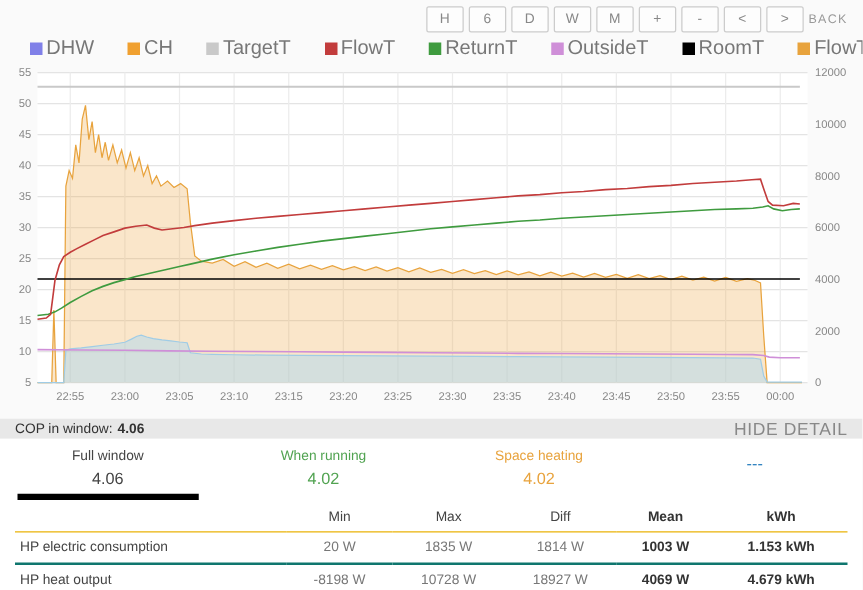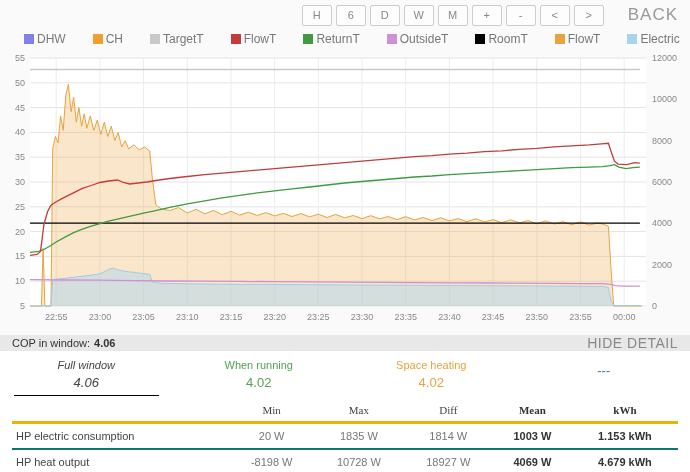--- a/index.html
+++ b/index.html
@@ -1,38 +1,38 @@
 <!DOCTYPE html>
 <html><head>
 <meta charset="utf-8">
 <style>
   html,body{margin:0;padding:0;width:690px;height:472px;overflow:hidden;
     font-family:"Liberation Sans",sans-serif;background:#fafafa;}
   .toolbar{display:flex;justify-content:flex-end;align-items:center;height:30px;padding:0 12px;gap:4px;}
   .tbtn{min-width:22px;height:19px;line-height:19px;text-align:center;border:1px solid #ccc;
     background:#fdfdfd;color:#888;font-size:11px;cursor:pointer;padding:0 3px;border-radius:2px;}
-  .back-btn{margin-left:20px;color:#999;font-size:17px;letter-spacing:1px;cursor:pointer;}
+  .back-btn{margin-left:0;color:#999;font-size:10px;letter-spacing:1px;cursor:pointer;}
   .legend{display:flex;align-items:center;gap:11px;padding:1px 8px;height:16px;}
-  .legend-item{display:flex;align-items:center;gap:3px;font-size:12px;color:#777;cursor:pointer;padding-left:16px;}
+  .legend-item{display:flex;align-items:center;gap:3px;font-size:16px;color:#777;cursor:pointer;padding-left:16px;}
   .swatch{width:10px;height:10px;display:inline-block;}
   .chart-wrap{height:287px;}
   #chart-svg{display:block;}
   .axlab{font-size:9px;fill:#888;}
   .cop-bar{height:16px;background:#e8e8e8;display:flex;justify-content:space-between;align-items:center;
     padding:0 12px;font-size:11px;color:#333;}
   .cop-value{font-weight:bold;margin-left:4px;}
   .hide-detail{color:#888;font-size:14px;letter-spacing:0.5px;cursor:pointer;}
   .stats{background:#ffffff;min-height:117px;}
   .tabs{display:flex;padding-top:5px;}
   .tab{flex:1;text-align:center;padding:3px 0 5px;margin:0 14px;cursor:pointer;}
-  .tab.active{border-bottom:1px solid #000000;font-style:italic;}
+  .tab.active{border-bottom:5px solid #000000;}
   .tab .tl{font-size:11px;}
   .tab .tv{font-size:13px;margin-top:4px;}
   table.stats-table{width:calc(100% - 24px);margin:3px 12px 0;border-collapse:collapse;font-size:11px;}
-  table.stats-table th{font-weight:normal;color:#444;padding:5px 4px;text-align:center;border-bottom:3px solid #eab308;font-family:Liberation Serif, serif;}
+  table.stats-table th{font-weight:normal;color:#444;padding:5px 4px;text-align:center;border-bottom:1px solid #eab308;}
   table.stats-table td{color:#777;padding:6px 4px;text-align:center;border-bottom:2px solid #0f766e;}
   table.stats-table th:first-child,table.stats-table td:first-child{text-align:left;color:#444;}
   table.stats-table .boldcol{font-weight:bold;color:#333;}
 </style>
 </head>
 <body>
 
 <div class="toolbar">
   <div id="toolbar-buttons" style="display:flex;gap:4px;">
       <span class="tbtn">H</span>

